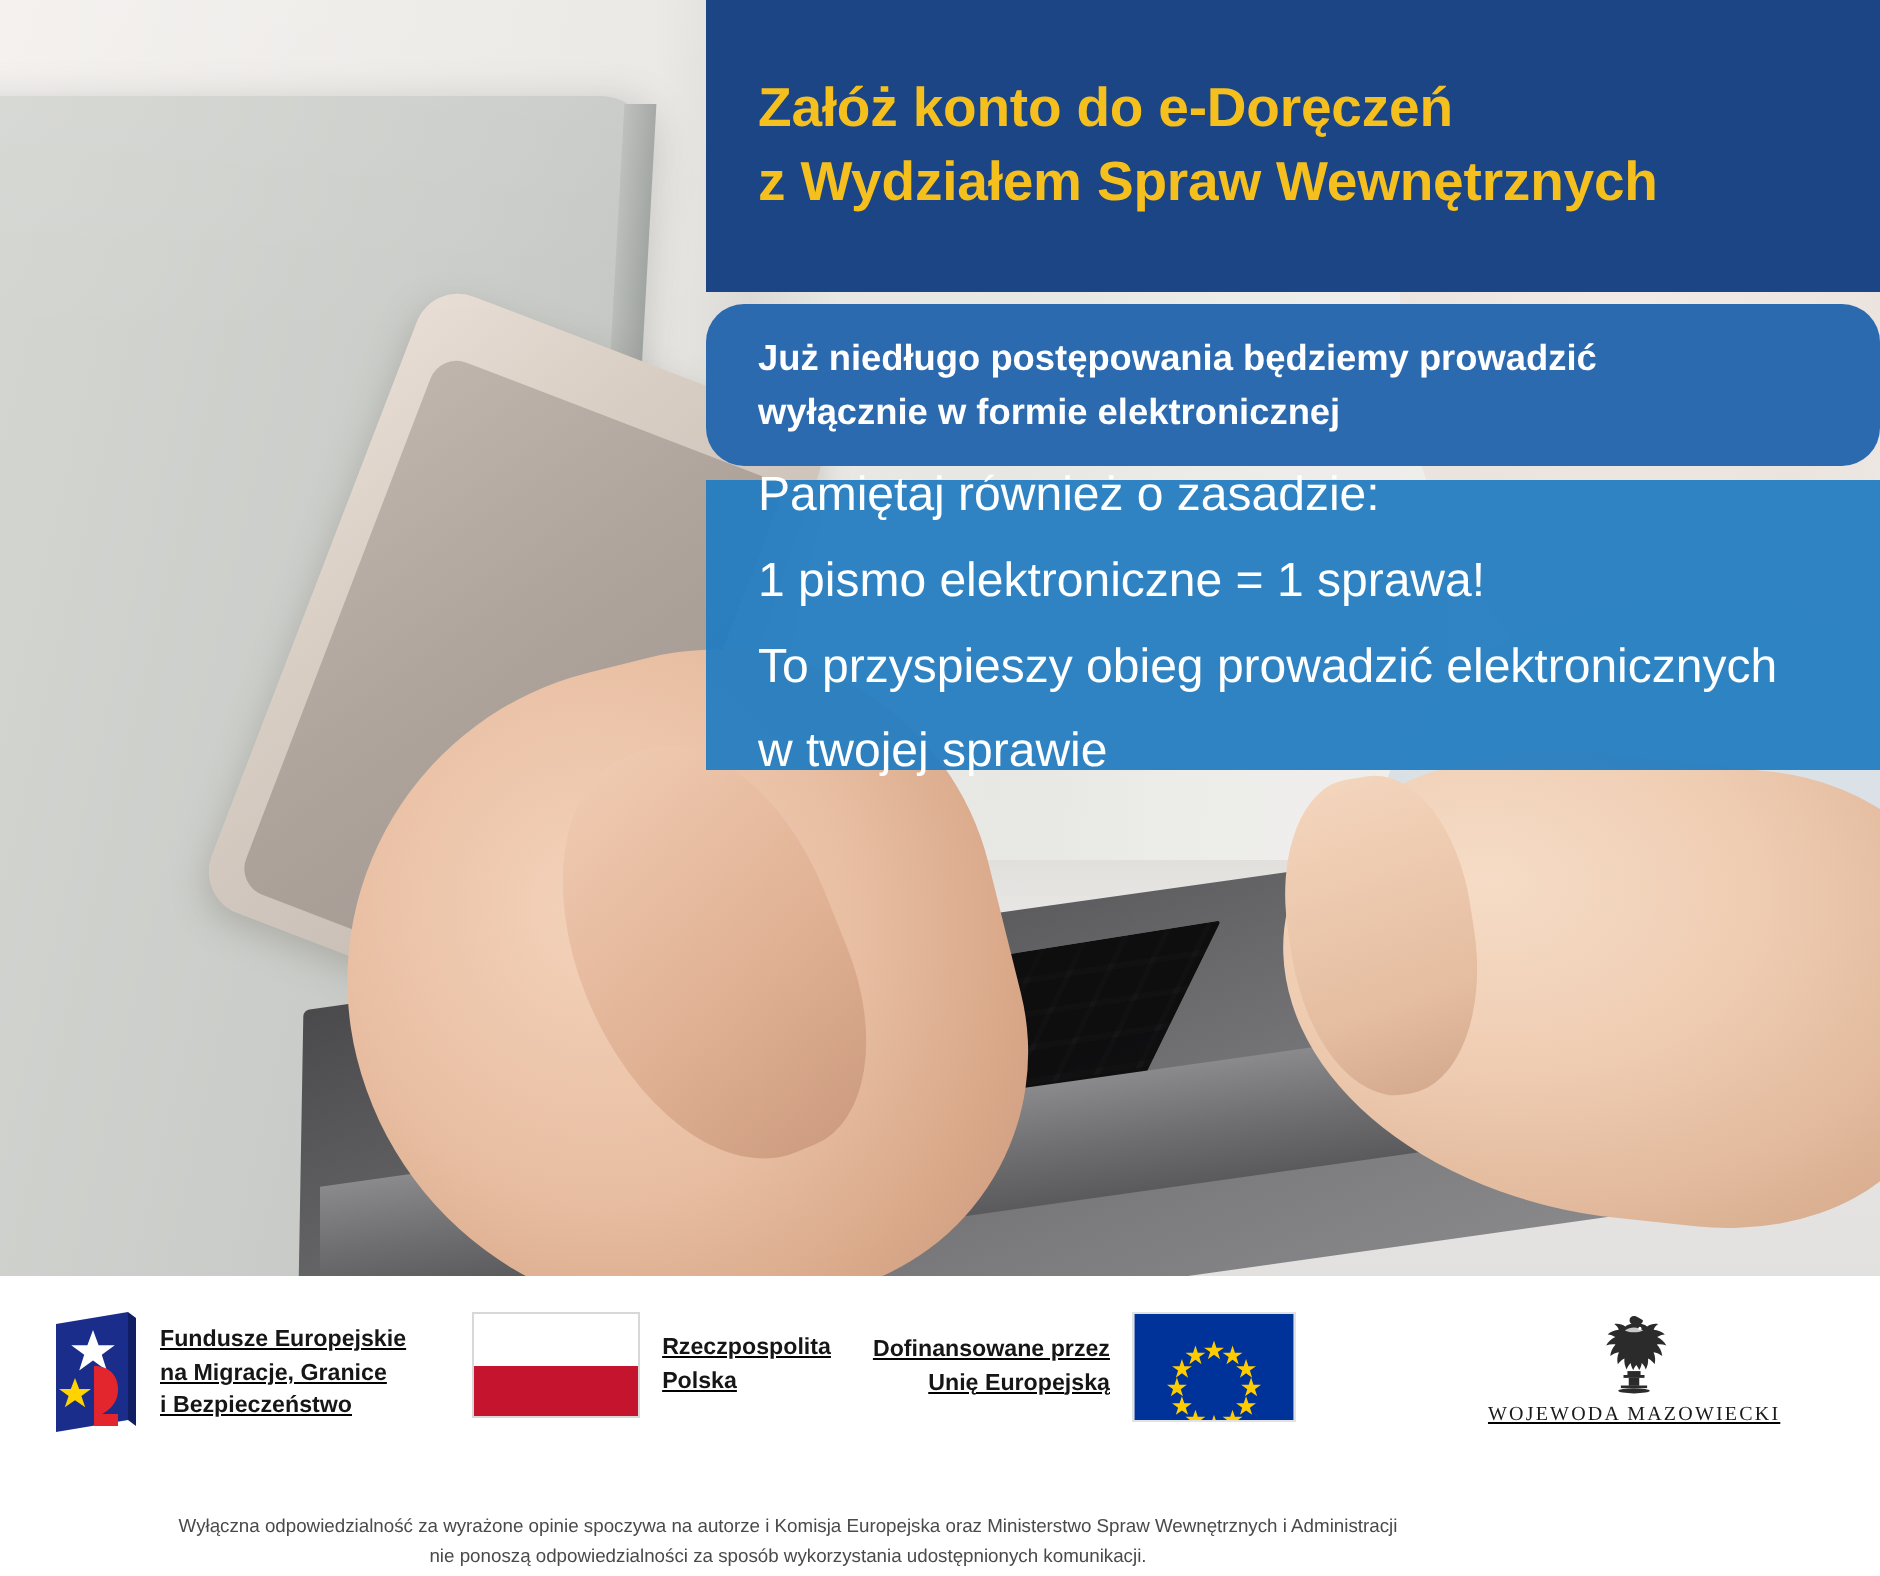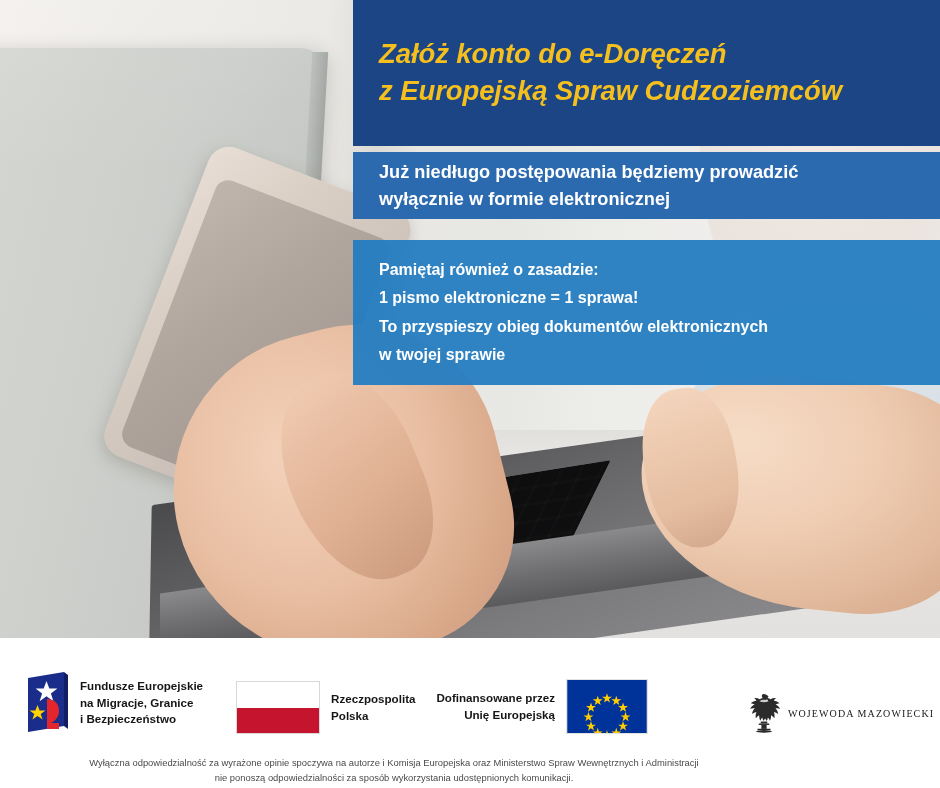--- a/index.html
+++ b/index.html
@@ -139,44 +139,45 @@
     padding:0 26px;
     display:flex;flex-direction:column;justify-content:center;
   }
   .block-headline{
     top:0;width:587px;height:146px;
     background:#1b4584;
   }
   .block-headline .line{
     color:#f5bf1e;
     font-size:27.5px;font-weight:bold;line-height:1.335;
-    letter-spacing:-.1px;white-space:nowrap;font-style:italic;
+    letter-spacing:-.1px;white-space:nowrap;
   }
   .block-mid{
-    top:152px;width:587px;height:67px;
+    top:152px;width:587px;height:81px;
     background:#2c6ab0;
+    border-radius:19px;
   }
   .block-mid .line{
     color:#ffffff;font-size:18.2px;font-weight:bold;line-height:1.46;white-space:nowrap;
   }
   .block-bottom{
     top:240px;width:587px;height:145px;
     background:rgba(35,124,192,.94);
   }
   .block-bottom .line{
-    color:#ffffff;font-size:16px;font-weight:bold;line-height:1.78;white-space:nowrap;
+    color:#ffffff;font-size:24px;font-weight:normal;line-height:1.78;white-space:nowrap;
   }
 
   
   .footer{
     position:absolute;left:0;top:638px;width:940px;height:150px;background:#ffffff;
   }
   .logos{
     position:absolute;left:0;top:18px;width:748px;height:78px;
-    display:flex;align-items:flex-end;
+    display:flex;align-items:flex-start;text-decoration:underline;
   }
   .logo-cell{display:flex;align-items:center;}
 
   
   .fe-logo{margin-left:24px;display:flex;align-items:center;gap:10px;}
   .fe-mark{width:46px;height:62px;display:block;}
   .fe-text{
     font-size:11.6px;line-height:1.42;color:#161616;font-weight:bold;
     white-space:nowrap;
   }
@@ -186,21 +187,21 @@
   .pl-flag .w{height:50%;background:#ffffff;}
   .pl-flag .r{height:50%;background:#c4142e;}
   .pl-text{font-size:11.6px;line-height:1.42;color:#161616;font-weight:bold;white-space:nowrap;}
   
   .eu-logo{margin-left:21px;display:flex;align-items:center;gap:11px;}
   .eu-text{font-size:11.6px;line-height:1.42;color:#161616;font-weight:bold;text-align:right;white-space:nowrap;}
   .eu-flag{width:82px;height:55px;display:block;border:1px solid #e2e2e2;box-sizing:border-box;}
   
   .divider{margin-left:36px;width:1px;height:58px;background:#1c1c1c;}
   
-  .pl-emblem{margin-left:60px;display:flex;flex-direction:row;align-items:center;gap:4px;}
+  .pl-emblem{margin-left:60px;display:flex;flex-direction:column;align-items:center;gap:4px;}
   .eagle{width:40px;height:42px;display:block;}
   .emblem-text{
     font-family:"Liberation Serif","DejaVu Serif",serif;
     font-size:10px;letter-spacing:1.1px;color:#1a1a1a;white-space:nowrap;
   }
 
   .disclaimer{
     position:absolute;left:0;top:118px;width:788px;
     text-align:center;color:#4a4a4a;font-size:9.4px;line-height:1.55;
   }
@@ -230,32 +231,32 @@
     <div class="ph-phone-screen"></div>
     <div class="ph-hand-l"></div>
     <div class="ph-thumb"></div>
     <div class="ph-hand-r"></div>
     <div class="ph-finger"></div>
     <div class="ph-soft"></div>
   </div>
 
   <div class="block block-headline">
     <div class="line">Załóż konto do e-Doręczeń</div>
-    <div class="line">z Europejską Spraw Cudzoziemców</div>
+    <div class="line">z Wydziałem Spraw Wewnętrznych</div>
   </div>
 
   <div class="block block-mid">
     <div class="line">Już niedługo postępowania będziemy prowadzić</div>
     <div class="line">wyłącznie w formie elektronicznej</div>
   </div>
 
   <div class="block block-bottom">
     <div class="line">Pamiętaj również o zasadzie:</div>
     <div class="line">1 pismo elektroniczne = 1 sprawa!</div>
-    <div class="line">To przyspieszy obieg dokumentów elektronicznych</div>
+    <div class="line">To przyspieszy obieg prowadzić elektronicznych</div>
     <div class="line">w twojej sprawie</div>
   </div>
 
   <div class="footer">
 
     <div class="logos">
 
       <div class="logo-cell fe-logo">
         <svg class="fe-mark" viewBox="0 0 46 62">
           <polygon points="4,6 40,0 40,54 4,60" fill="#1B2D8A"></polygon>

